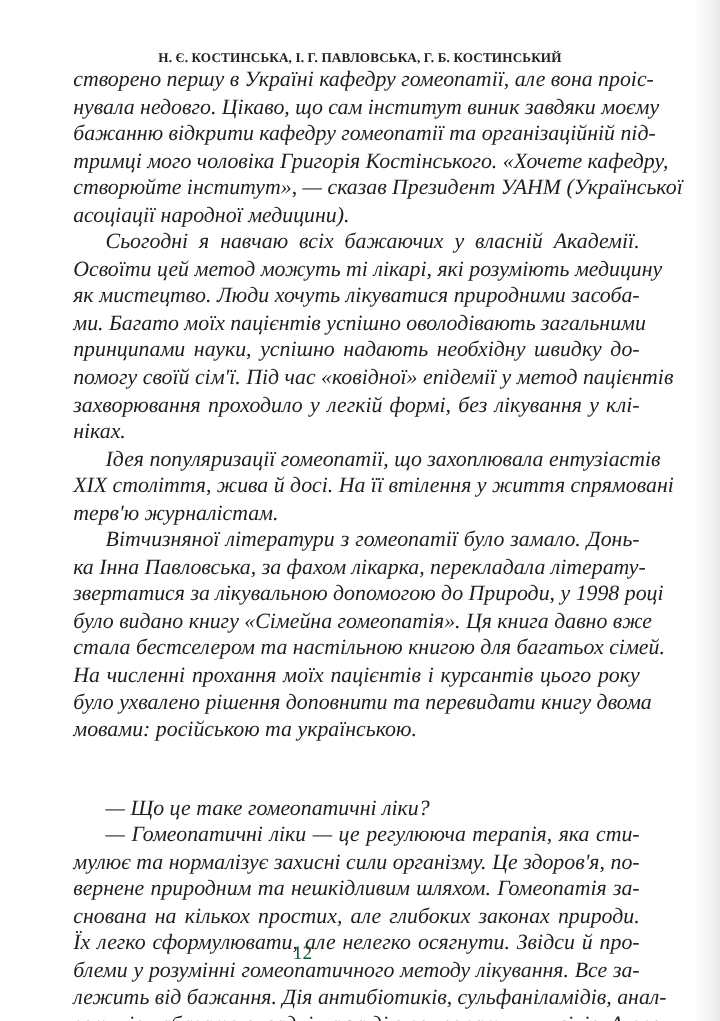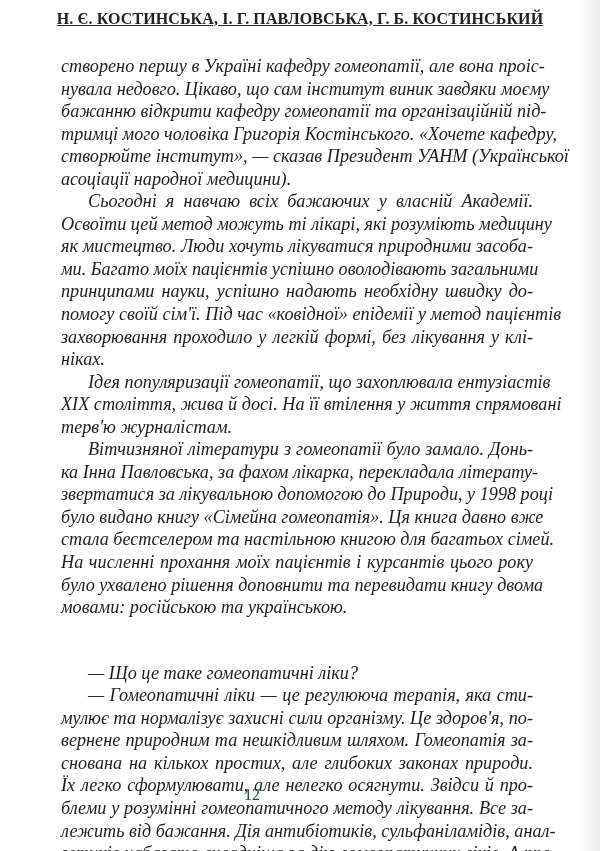--- a/index.html
+++ b/index.html
@@ -8,25 +8,24 @@
     background: #ffffff;
     position: relative;
     font-family: "Liberation Serif", "DejaVu Serif", serif;
     color: #1d1d1d;
   }
   .edge-shadow {
     position: absolute; top: 0; right: 0; width: 22px; height: 851px;
     background: linear-gradient(to right, rgba(255,255,255,0) 0%, rgba(236,236,236,0.6) 60%, rgba(228,228,228,0.8) 100%);
   }
   .running-head {
-    position: absolute; top: 10px; left: 0; width: 600px;
+    position: absolute; top: 43px; left: 0; width: 600px;
     text-align: center;
-    font-size: 16px; font-weight: bold; letter-spacing: 0.1px;
+    font-size: 11px; font-weight: bold; letter-spacing: 0.1px;
     color: #222;
-    text-decoration: underline;
   }
   .text-block {
     position: absolute; top: 55px; left: 61px; width: 472px;
     font-size: 18.2px; line-height: 22.55px;
   }
   .line {
     display: block; white-space: nowrap;
     text-align: justify; text-align-last: justify;
     height: 22.55px;
     font-style: italic;

